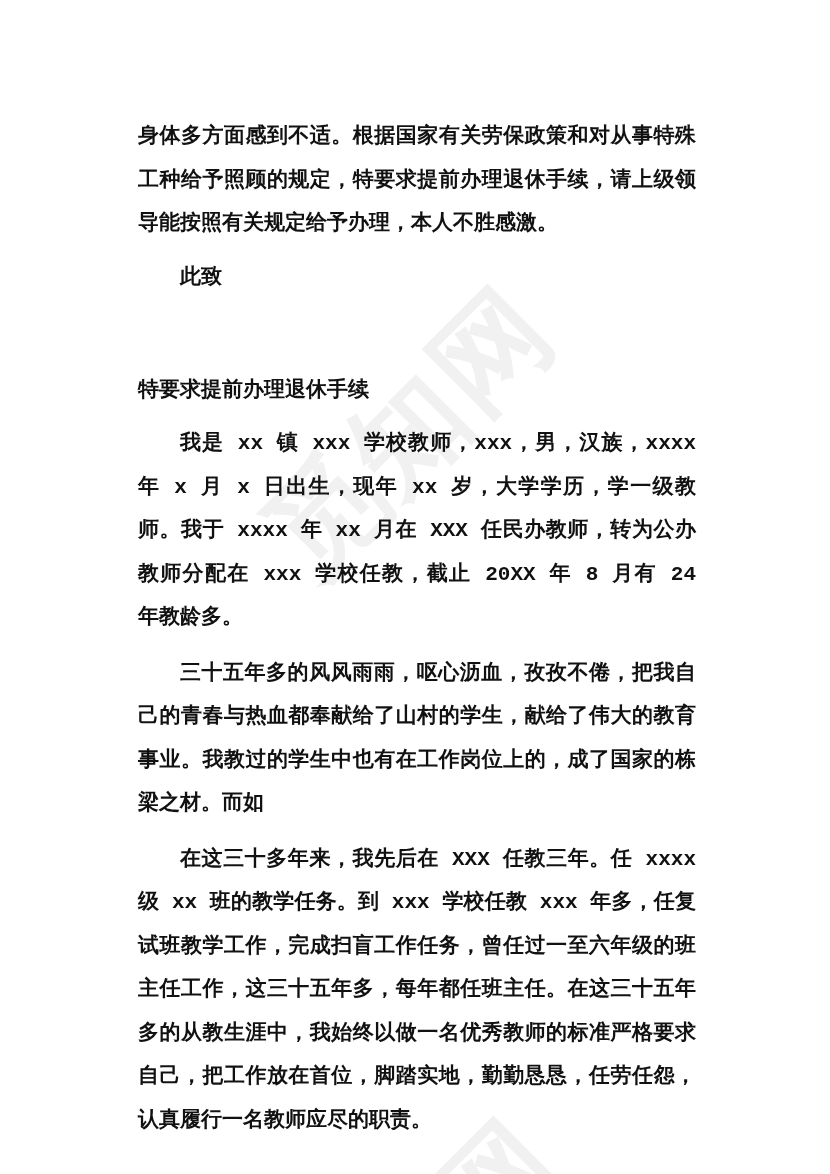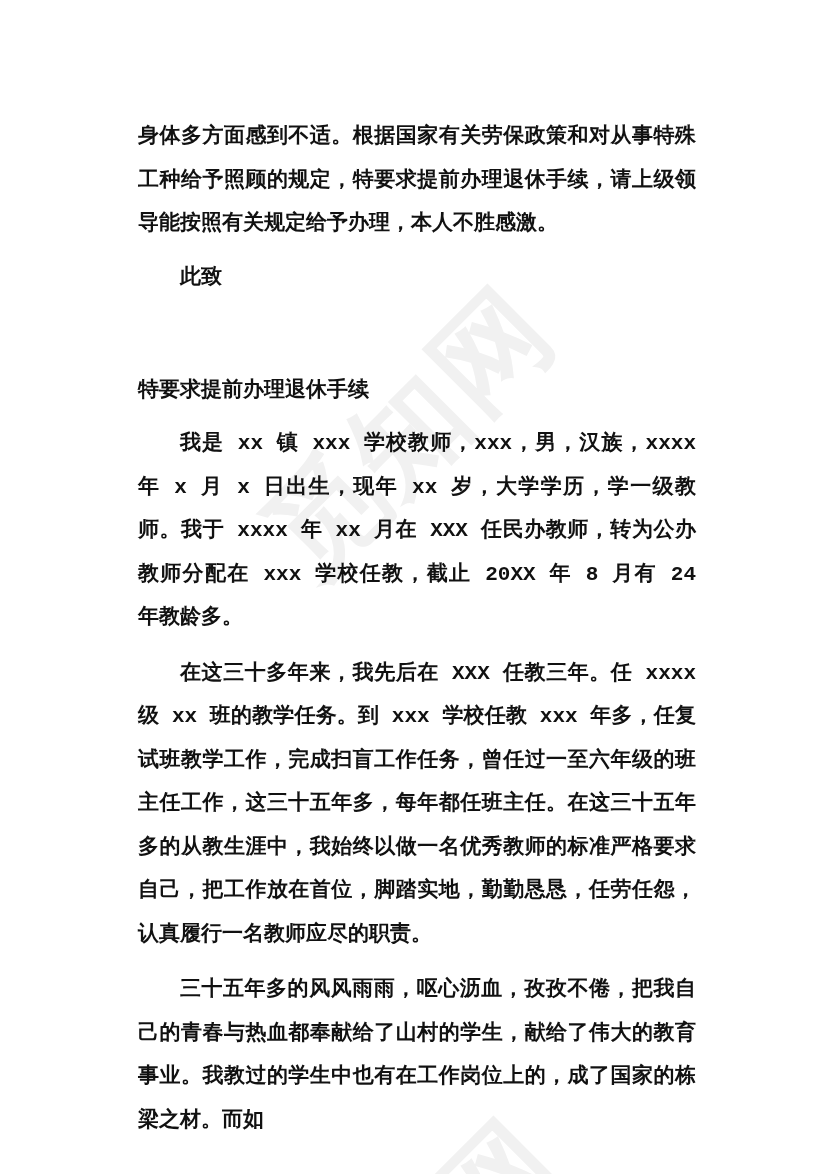--- a/index.html
+++ b/index.html
@@ -68,19 +68,19 @@
 
 
     <div class="blank-line"></div>
 
 
     <p>特要求提前办理退休手续</p>
 
 
     <p class="ind">我是 xx 镇 xxx 学校教师，xxx，男，汉族，xxxx 年 x 月 x 日出生，现年 xx 岁，大学学历，学一级教师。我于 xxxx 年 xx 月在 XXX 任民办教师，转为公办教师分配在 xxx 学校任教，截止 20XX 年 8 月有 24 年教龄多。</p>
 
+    <p class="ind">三十五年多的风风雨雨，呕心沥血，孜孜不倦，把我自己的青春与热血都奉献给了山村的学生，献给了伟大的教育事业。我教过的学生中也有在工作岗位上的，成了国家的栋梁之材。而如</p>
+
     <p class="ind">在这三十多年来，我先后在 XXX 任教三年。任 xxxx 级 xx 班的教学任务。到 xxx 学校任教 xxx 年多，任复试班教学工作，完成扫盲工作任务，曾任过一至六年级的班主任工作，这三十五年多，每年都任班主任。在这三十五年多的从教生涯中，我始终以做一名优秀教师的标准严格要求自己，把工作放在首位，脚踏实地，勤勤恳恳，任劳任怨，认真履行一名教师应尽的职责。</p>
-
-    <p class="ind">三十五年多的风风雨雨，呕心沥血，孜孜不倦，把我自己的青春与热血都奉献给了山村的学生，献给了伟大的教育事业。我教过的学生中也有在工作岗位上的，成了国家的栋梁之材。而如</p>
 
   </div>
 
 </div>
 
 </body></html>

